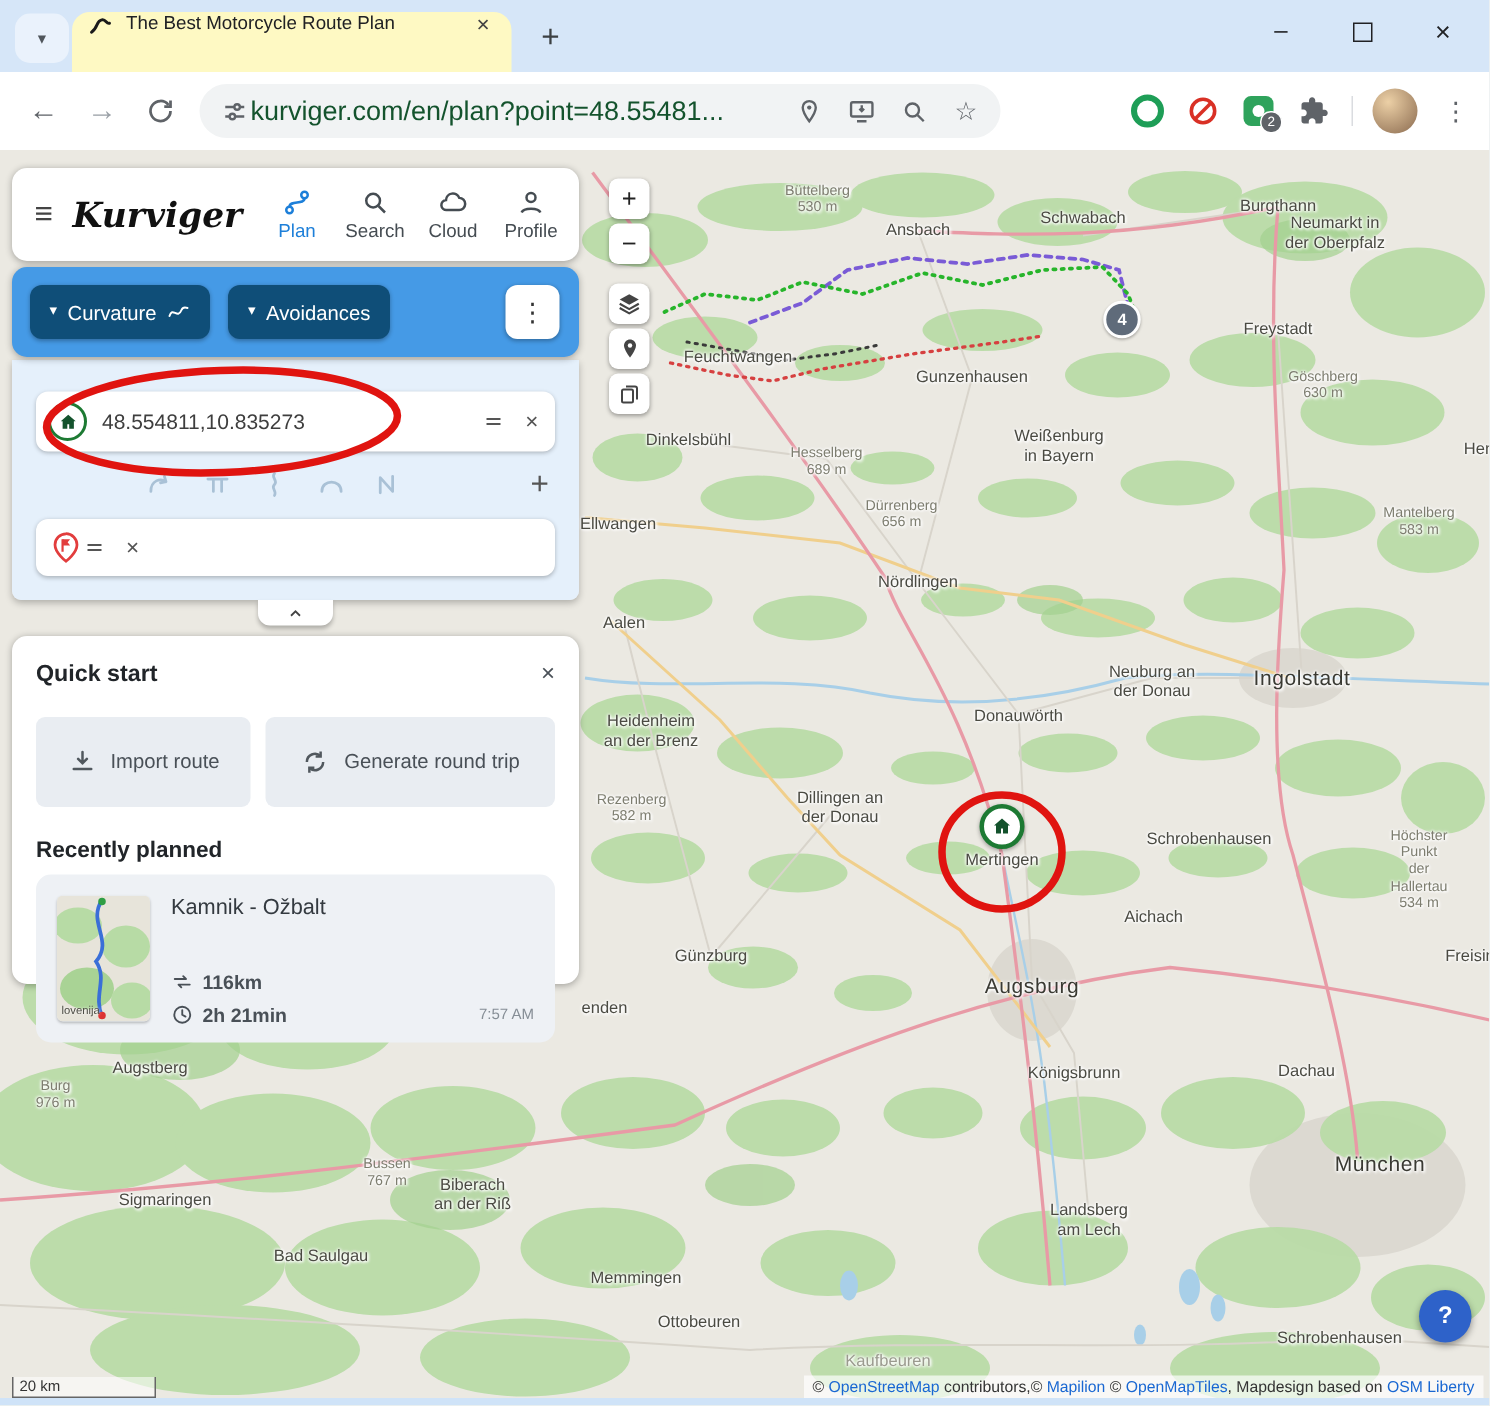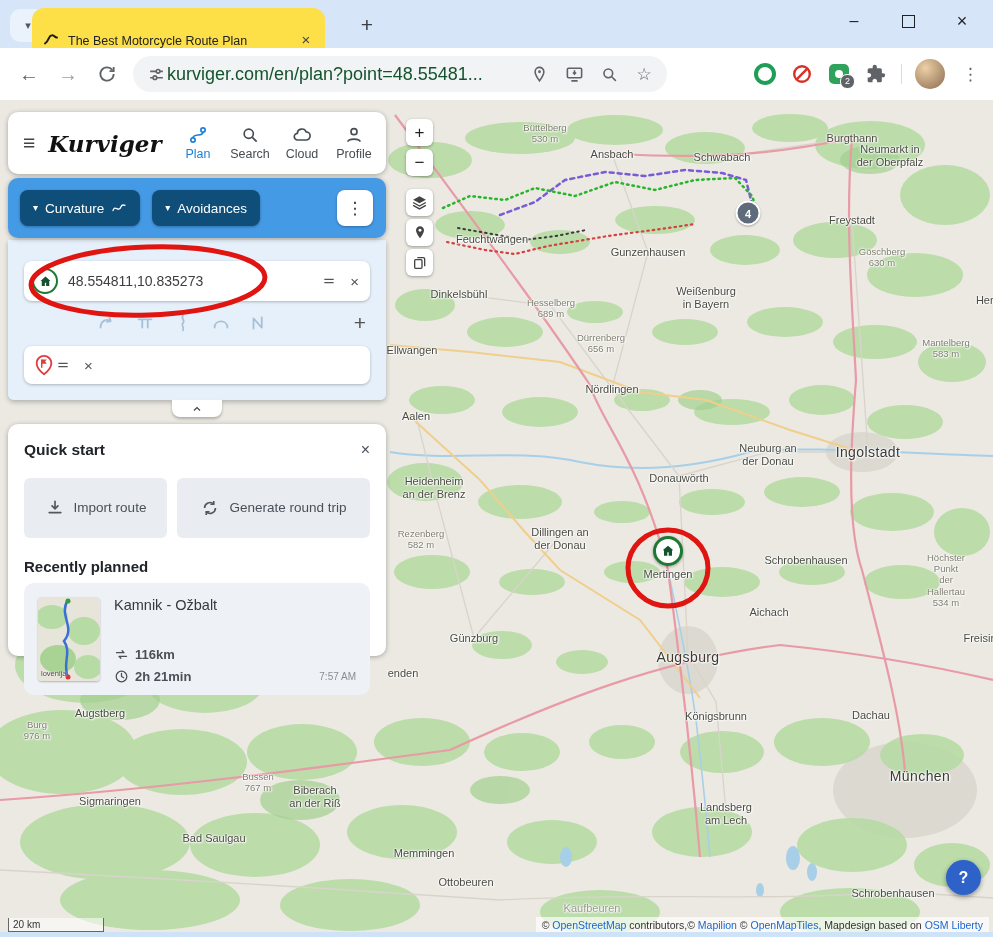--- a/index.html
+++ b/index.html
@@ -3,22 +3,22 @@
 <meta charset="utf-8">
 <style>
   html,body{margin:0;padding:0;}
   body{width:993px;height:937px;font-family:"Liberation Sans",sans-serif;}
   #stage{position:relative;width:993px;height:937px;overflow:hidden;background:#d6e6f8;}
 
   
   .tabstrip{position:absolute;top:0;left:0;right:0;height:48px;background:#d6e6f8;}
   .tabsearch{position:absolute;left:10px;top:9px;width:36px;height:33px;border-radius:10px;background:#eaf2fc;
     display:flex;align-items:center;justify-content:center;color:#50565c;font-size:11px;cursor:pointer;}
-  .tab{position:absolute;left:32px;top:8px;width:293px;height:40px;background:#fde047;border-radius:12px 12px 0 0;
-    display:flex;align-items:flex-end;padding:0 10px;box-sizing:border-box;}
+  .tab{position:absolute;left:48px;top:8px;width:293px;height:40px;background:#fef9c3;border-radius:12px 12px 0 0;
+    display:flex;align-items:flex-start;padding:0 10px;box-sizing:border-box;}
   .favicon{width:18px;height:18px;margin-right:8px;flex:0 0 auto;}
   .tabtitle{flex:1;font-size:12.5px;color:#202124;white-space:nowrap;overflow:hidden;}
   .tabclose{width:18px;text-align:center;color:#444;font-size:15px;cursor:pointer;flex:0 0 auto;}
   .newtab{position:absolute;left:353px;top:11px;width:28px;height:28px;display:flex;align-items:center;justify-content:center;
     font-size:21px;color:#3c4043;cursor:pointer;}
   .wctrl{position:absolute;top:2px;height:38px;width:46px;display:flex;align-items:center;justify-content:center;color:#202124;cursor:pointer;}
   .wmin{right:116px;font-size:16px;}
   .wmax{right:62px;}
   .wmax .box{width:11px;height:11px;border:1.4px solid #202124;display:block;}
   .wclose{right:8px;font-size:18px;}
@@ -342,21 +342,21 @@
         <path d="M447 142 485 150 515 154 548 146 578 141 608 136 638 132 668 128 695 124" stroke="#d64040" stroke-width="2.2" stroke-dasharray="1.5 4"></path>
         <path d="M500 115 535 102 565 80 605 72 645 76 685 70 722 73 746 80 753 108" stroke="#7a5bd6" stroke-width="2.5" stroke-dasharray="4 4"></path>
         <path d="M443 108 470 96 505 100 535 88 575 96 615 82 655 90 695 80 735 78 752 96 758 112" stroke="#27b52b" stroke-width="2.5" stroke-dasharray="1.5 4"></path>
       </g>
     </svg>
 
     <div class="maplabels">
         <div class="maplabel peak" style="left: 545px; top: 33px;">Büttelberg
 530 m</div>
         <div class="maplabel city" style="left: 612px; top: 54px;">Ansbach</div>
-        <div class="maplabel city" style="left: 722px; top: 57px; text-align: right;">Schwabach</div>
+        <div class="maplabel city" style="left: 722px; top: 46px; text-align: right;">Schwabach</div>
         <div class="maplabel city" style="left: 852px; top: 38px;">Burgthann</div>
         <div class="maplabel city" style="left: 890px; top: 56px;">Neumarkt in
 der Oberpfalz</div>
         <div class="maplabel city" style="left: 852px; top: 120px;">Freystadt</div>
         <div class="maplabel city" style="left: 492px; top: 139px;">Feuchtwangen</div>
         <div class="maplabel city" style="left: 648px; top: 152px;">Gunzenhausen</div>
         <div class="maplabel peak" style="left: 882px; top: 157px;">Göschberg
 630 m</div>
         <div class="maplabel city" style="left: 459px; top: 194px;">Dinkelsbühl</div>
         <div class="maplabel peak" style="left: 551px; top: 208px;">Hesselberg

